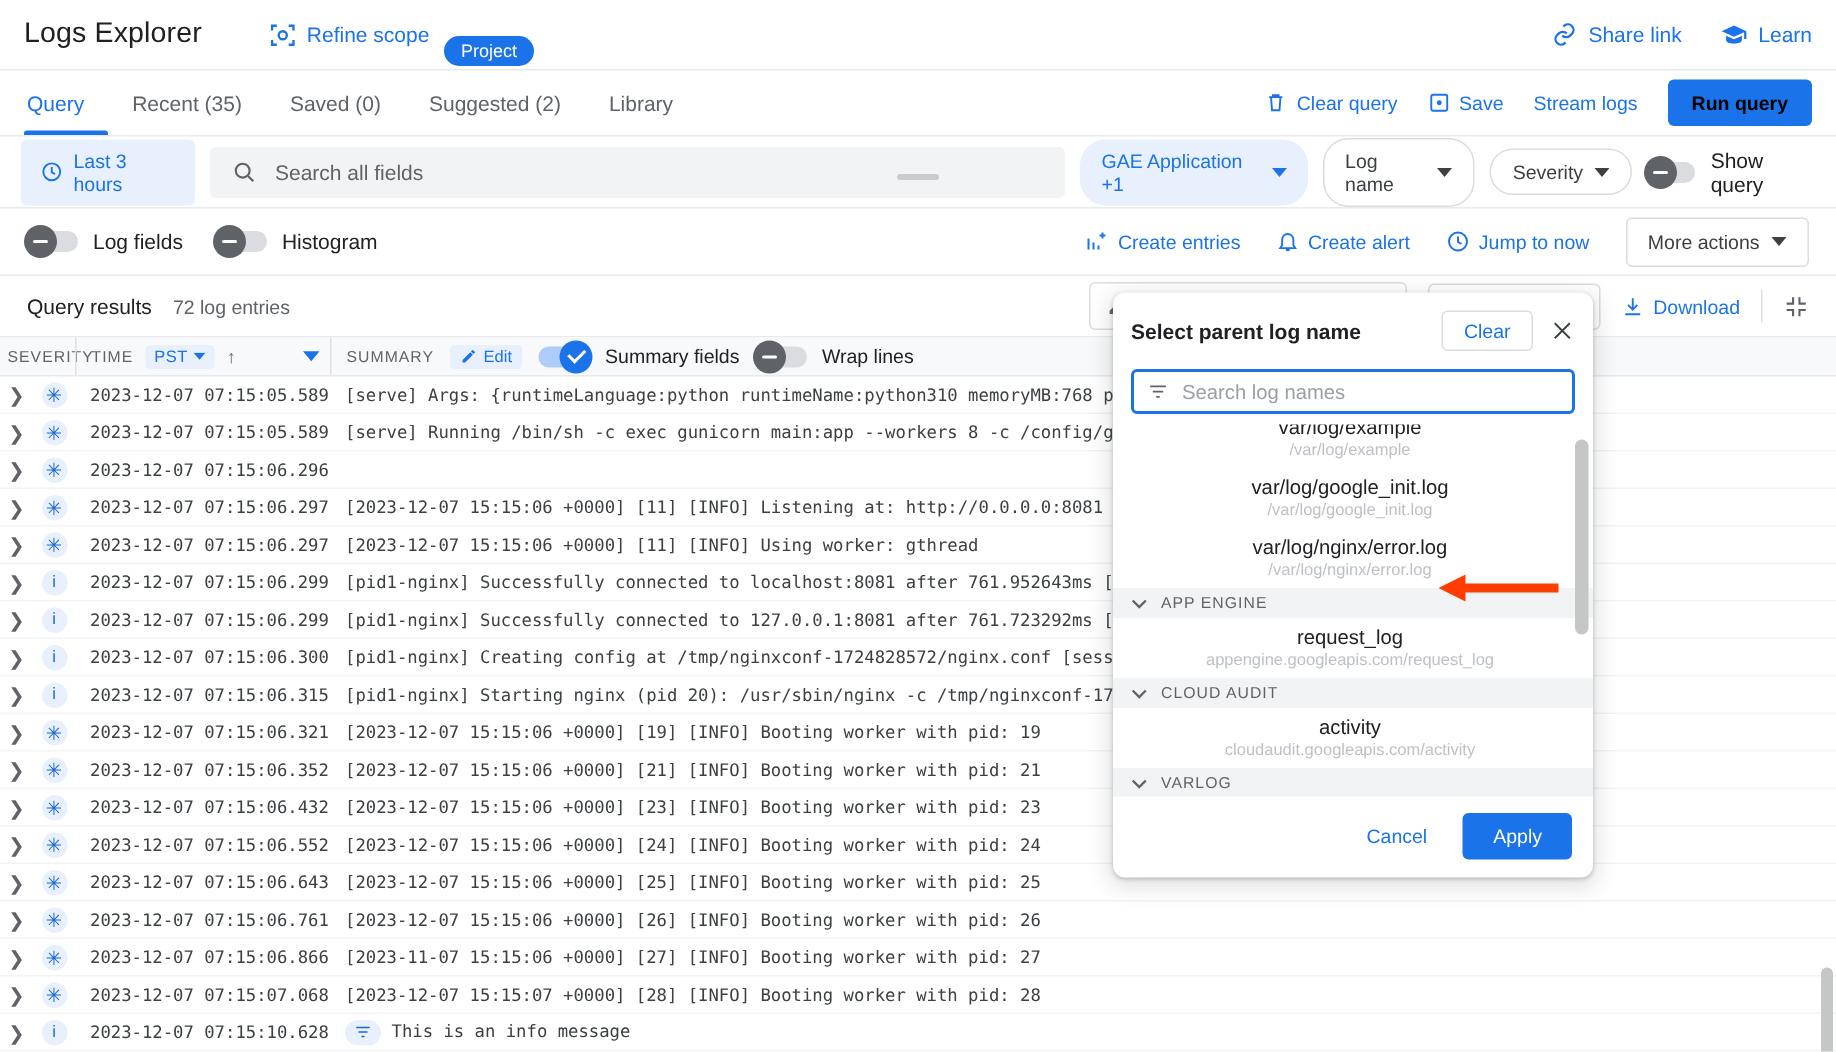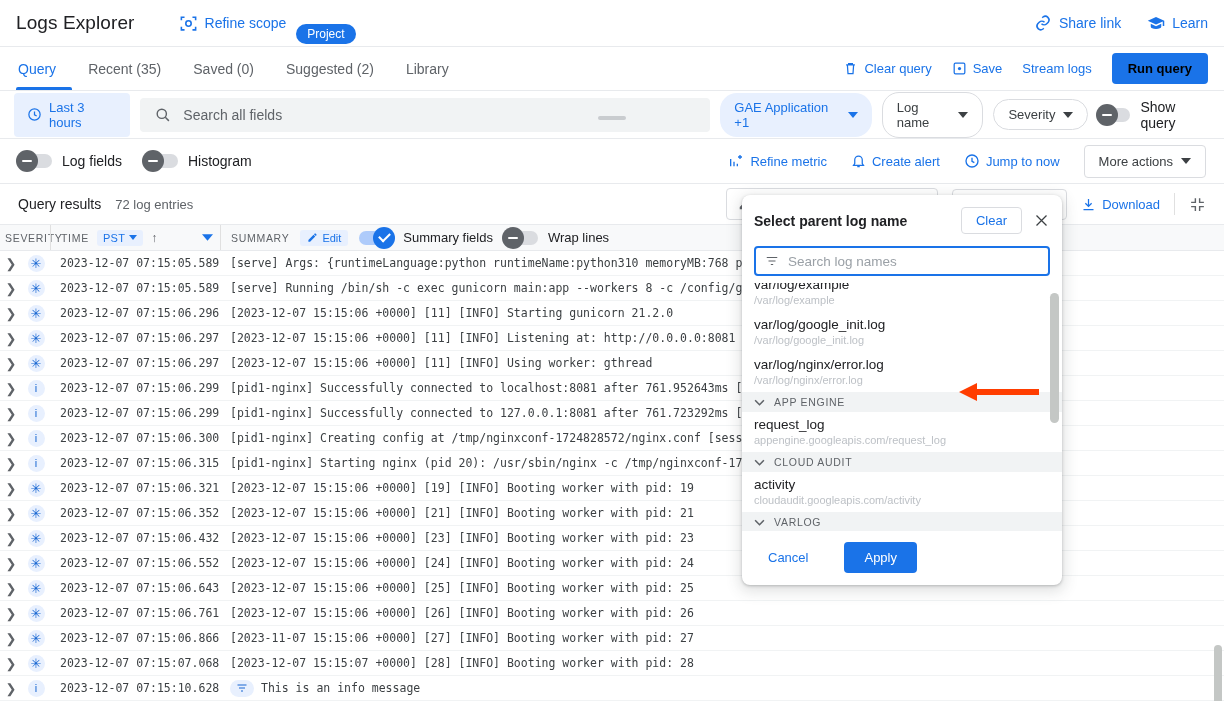--- a/index.html
+++ b/index.html
@@ -187,34 +187,34 @@
   .panel-search {
     margin: 6px 12px 0 12px; height: 30px; border: 2px solid #1a73e8; border-radius: 4px;
     display: flex; align-items: center; gap: 9px; padding: 0 9px;
   }
   .panel-search input {
     border: none; outline: none; background: transparent; width: 100%;
     font-size: 13.5px; font-family: inherit; color: #202124;
   }
   .panel-search input::placeholder { color: #9aa0a6; }
   .panel-list { position: relative; height: 248px; overflow: hidden; margin-top: 7px; }
-  .li { padding: 4px 16px 5px 12px; cursor: pointer; }
+  .li { padding: 4px 16px 5px 12px; cursor: pointer; text-align: center; }
   .li-name { font-size: 13.5px; color: #202124; line-height: 17px; }
   .li-sub { font-size: 11px; color: #bdc1c6; line-height: 14px; }
   .li.clipped { margin-top: -11px; }
   .group {
     background: #f1f3f4; display: flex; align-items: center; gap: 9px;
     padding: 4px 12px; font-size: 10.5px; color: #5f6368; letter-spacing: .7px; cursor: pointer;
   }
   .vscroll-panel {
     position: absolute; right: 3px; top: 10px; width: 9px; height: 130px;
     background: #c4c7c5; border-radius: 5px; cursor: grab;
   }
   .panel-foot {
-    display: flex; align-items: center; justify-content: flex-start; gap: 24px;
+    display: flex; align-items: center; justify-content: flex-end; gap: 12px;
     padding: 10px 14px 12px 14px; border-top: 1px solid #fff;
   }
   .btn-cancel {
     background: #fff; border: none; color: #1a73e8; font-size: 13px; font-weight: 500;
     padding: 8px 12px; cursor: pointer; border-radius: 4px; font-family: inherit;
   }
   .btn-apply {
     background: #1a73e8; border: none; color: #fff; font-size: 13px; font-weight: 500;
     padding: 8px 20px; cursor: pointer; border-radius: 4px; font-family: inherit;
   }
@@ -379,21 +379,21 @@
       <span>Histogram</span>
     </div>
     <div class="tgrow-right">
       <div class="tlink">
         <span>
           <svg width="16" height="16" viewBox="0 0 24 24" fill="none" stroke="#1a73e8" stroke-width="2">
             <path d="M4 20V9M9 20v-7M14 20v-4"></path>
               <path d="M18 3v6M15 6h6"></path>
           </svg>
         </span>
-        <span>Refine metric</span>
+        <span>Create entries</span>
       </div>
       <div class="tlink">
         <span>
           <svg width="15" height="16" viewBox="0 0 24 24" fill="none" stroke="#1a73e8" stroke-width="2">
             <path d="M6 16V10a6 6 0 0 1 12 0v6l2 3H4z"></path>
               <path d="M10 21h4"></path>
           </svg>
         </span>
         <span>Create alert</span>
       </div>
@@ -511,21 +511,20 @@
           </div>
           <div class="c-time">2023-12-07 07:15:05.589</div>
           <div class="c-sum">[serve] Running /bin/sh -c exec gunicorn main:app --workers 8 -c /config/gunic</div>
         </div>
         <div class="row">
           <div class="c-exp">❯</div>
           <div class="c-sev">
             <span class="sevicon debug">✳</span>
           </div>
           <div class="c-time">2023-12-07 07:15:06.296</div>
-          <div class="c-sum">[2023-12-07 15:15:06 +0000] [11] [INFO] Starting gunicorn 21.2.0</div>
         </div>
         <div class="row">
           <div class="c-exp">❯</div>
           <div class="c-sev">
             <span class="sevicon debug">✳</span>
           </div>
           <div class="c-time">2023-12-07 07:15:06.297</div>
           <div class="c-sum">[2023-12-07 15:15:06 +0000] [11] [INFO] Listening at: http://0.0.0.0:8081 (11)</div>
         </div>
         <div class="row">

